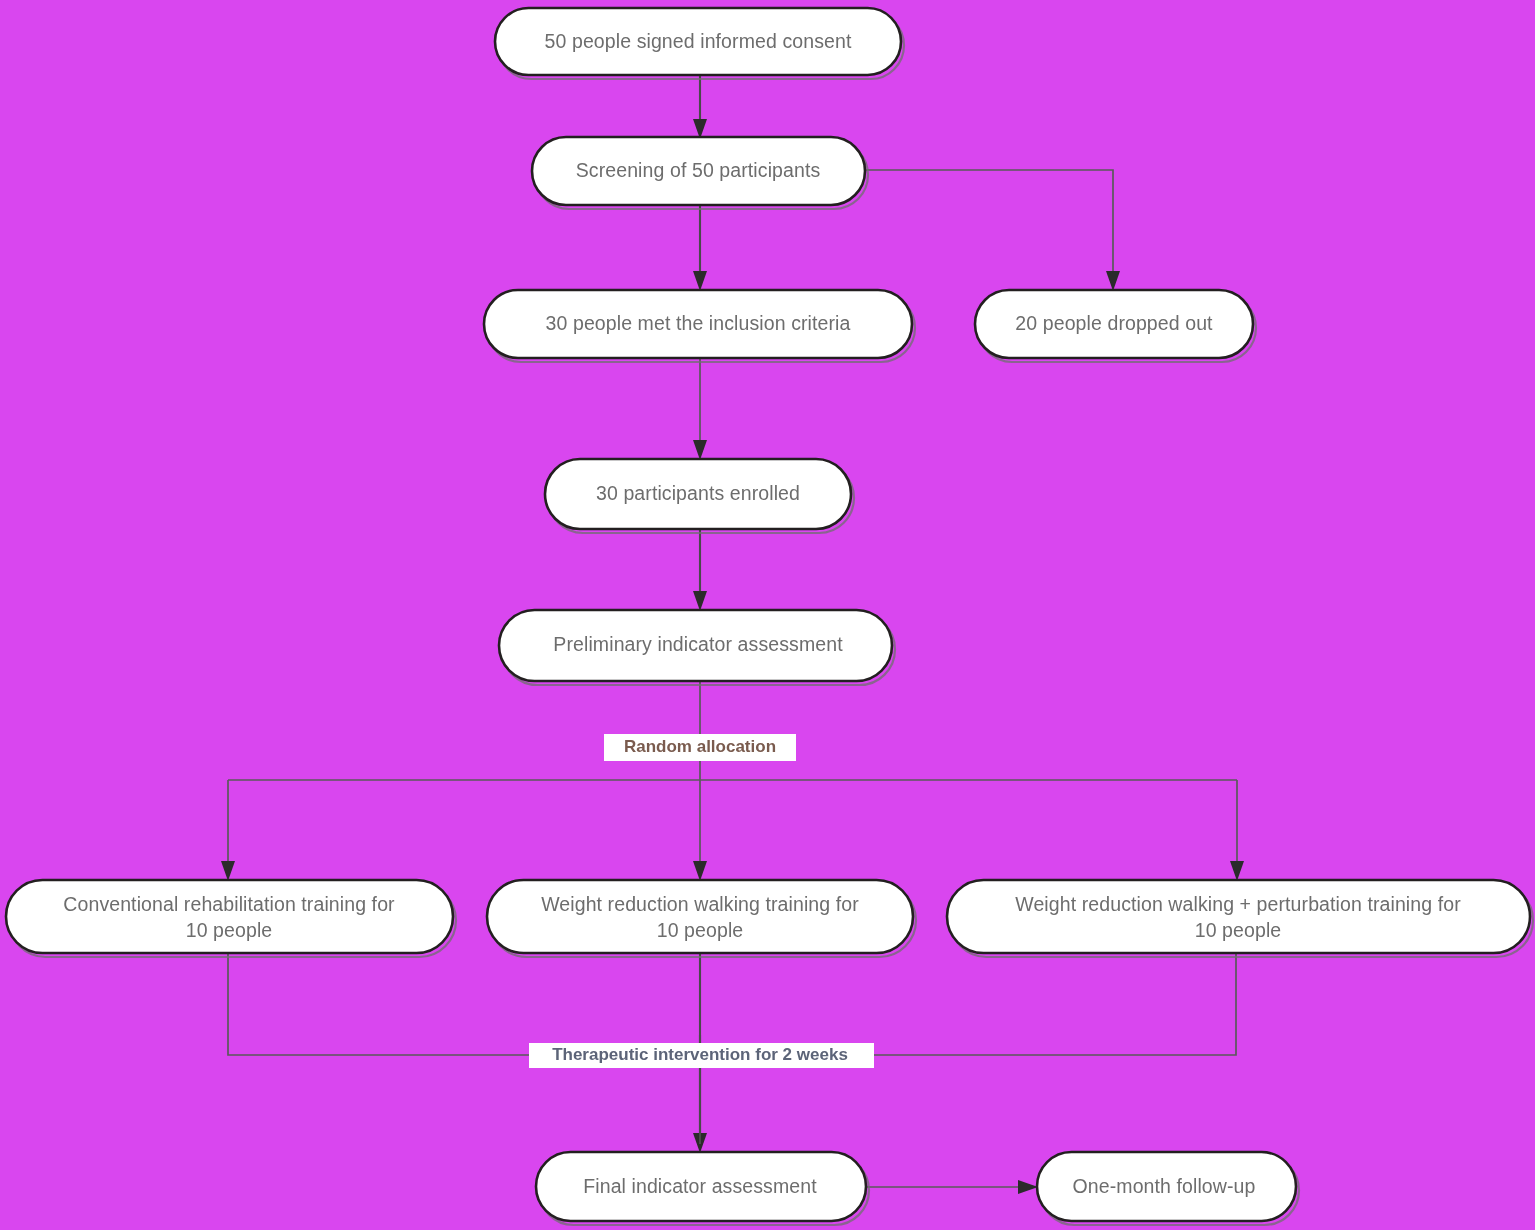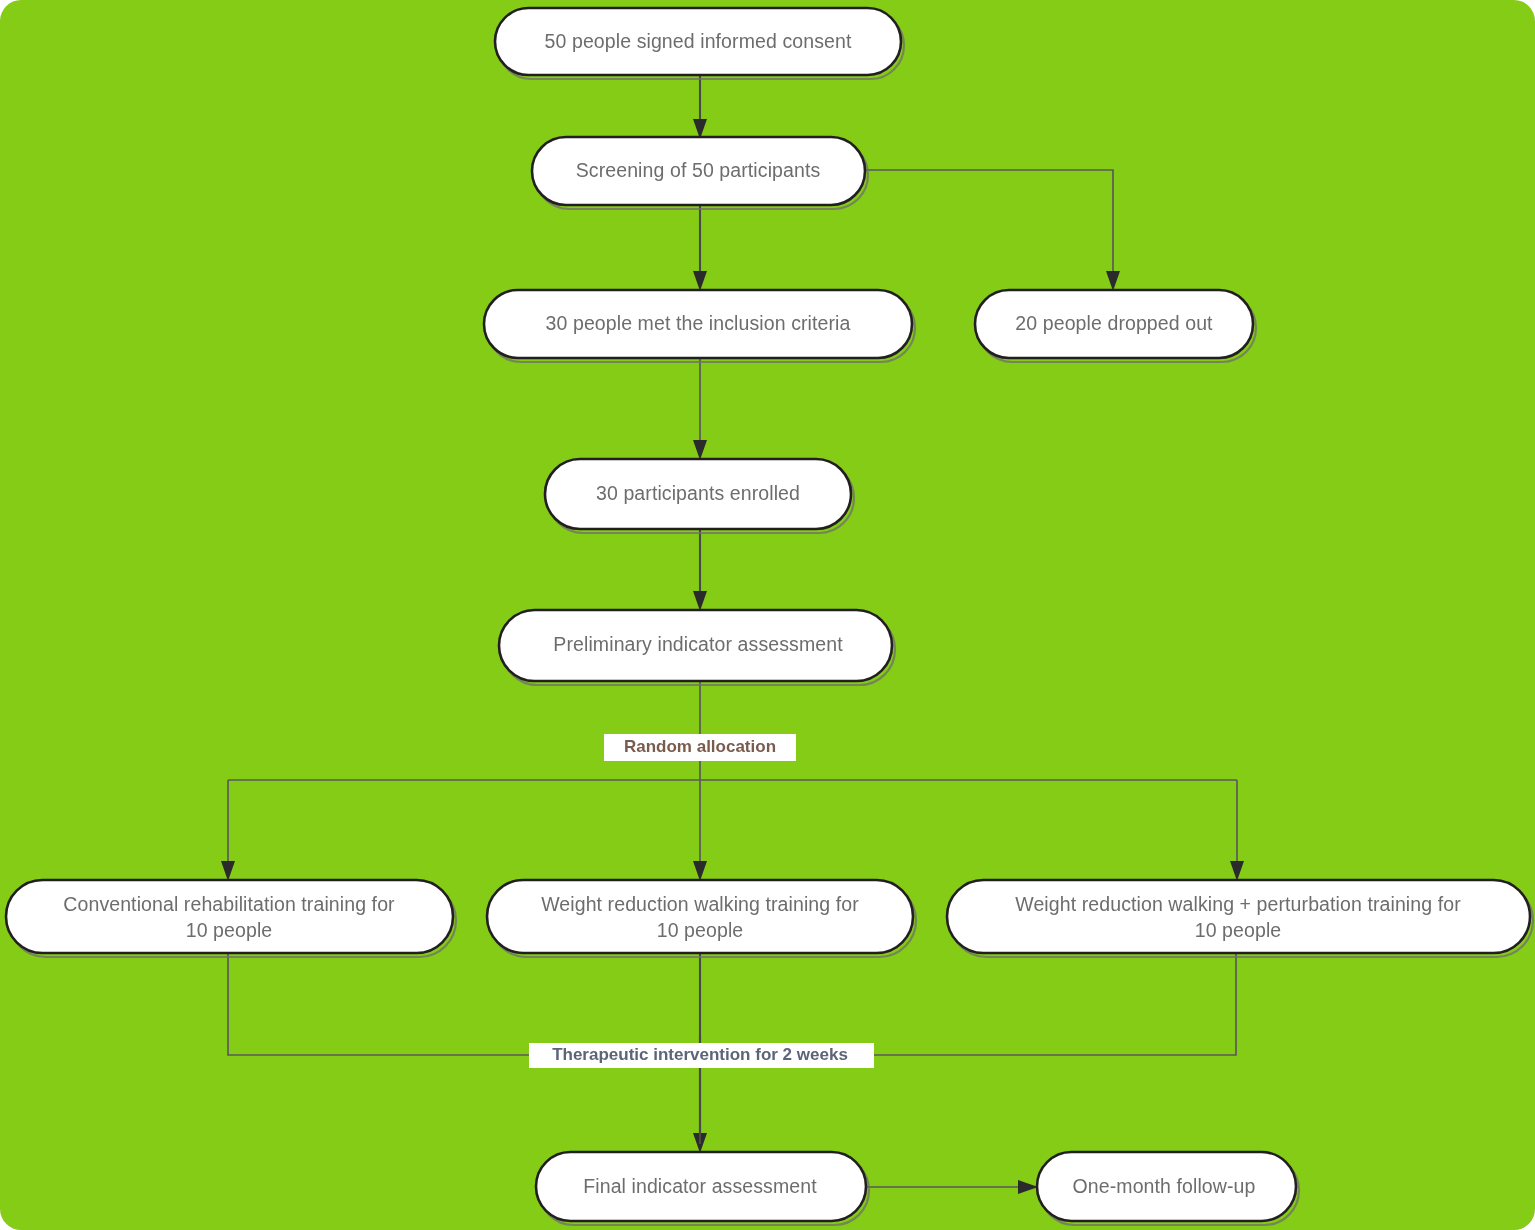--- a/index.html
+++ b/index.html
@@ -7,23 +7,22 @@
     padding: 0;
     background: #ffffff;
   }
   body {
     font-family: "Liberation Sans", sans-serif;
   }
   #flowchart-root {
     position: relative;
     width: 1535px;
     height: 1230px;
-    background: #84cc16;
+    background: #d946ef;
     overflow: hidden;
-    border-radius: 21px;
   }
   svg#flow-svg {
     position: absolute;
     left: 0;
     top: 0;
     width: 1535px;
     height: 1230px;
     display: block;
   }
   .node-box {

